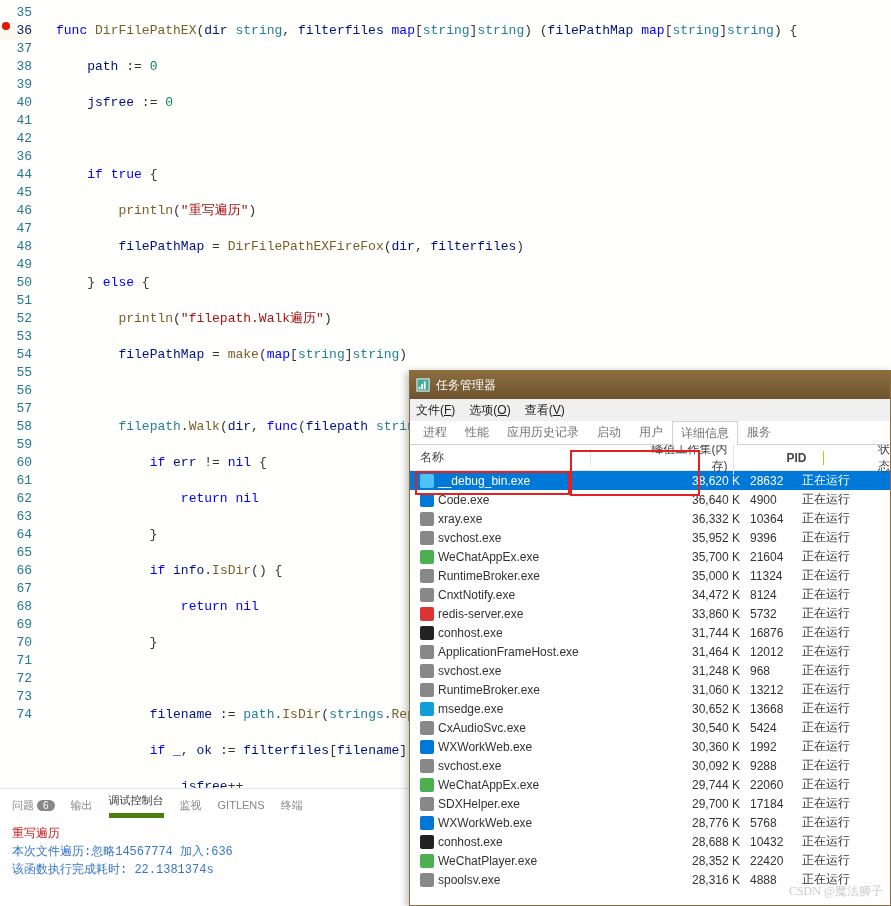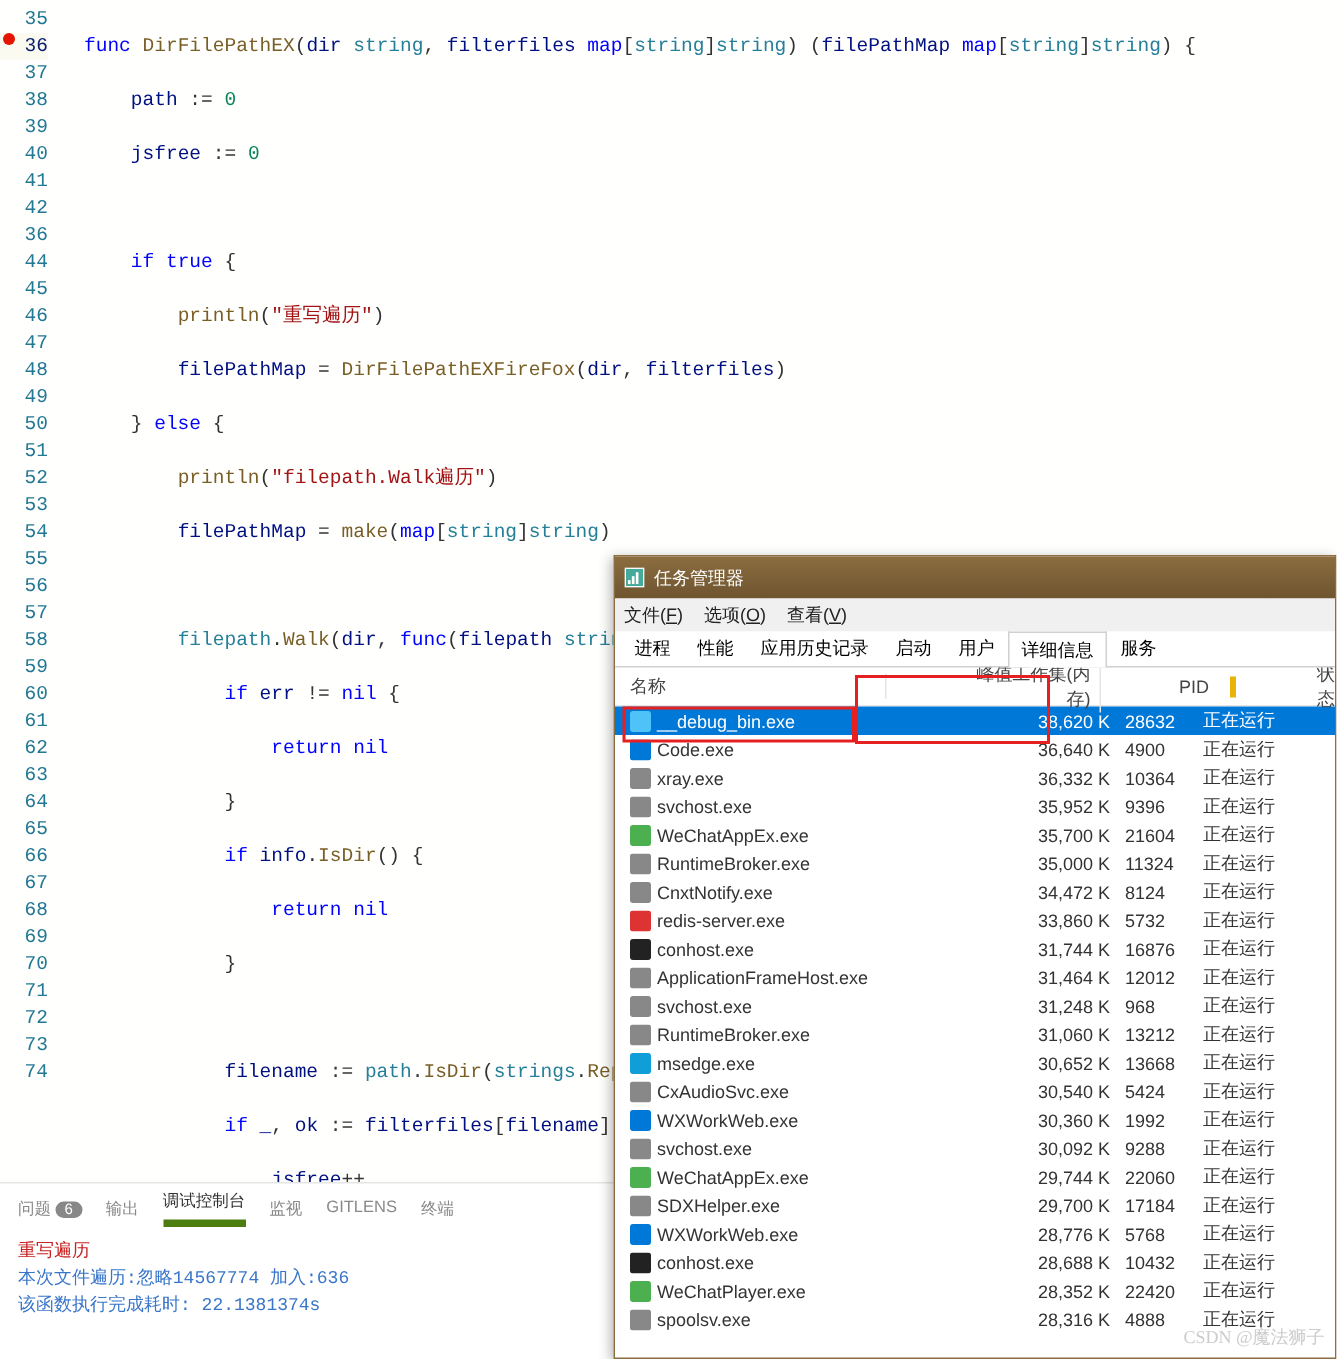--- a/index.html
+++ b/index.html
@@ -26,27 +26,27 @@
 .panel-out { padding: 4px 12px; font-size: 12px; line-height: 18px; }
 .panel-out .l1 { color: #c72222; }
 .panel-out .l2, .panel-out .l3 { color: #3976c9; }
 
 .taskmgr { position: absolute; top: 370px; left: 409px; width: 482px; height: 536px; background: #fff; border: 1px solid #8b6d3f; box-shadow: -2px 2px 8px rgba(0,0,0,0.3); font-family: "Microsoft YaHei", sans-serif; font-size: 12px; }
 .tm-title { height: 28px; background: linear-gradient(#8b6d3f, #6e5430); color: #fff; display: flex; align-items: center; padding-left: 6px; gap: 6px; }
 .tm-title svg { width: 14px; height: 14px; }
 .tm-menu { height: 22px; display: flex; align-items: center; padding-left: 6px; gap: 14px; color: #222; background: #f0f0f0; }
 .tm-menu u { text-decoration: underline; }
 .tm-tabs { display: flex; align-items: flex-end; height: 24px; padding-left: 4px; gap: 0; background: #fff; border-bottom: 1px solid #d0d0d0; }
-.tm-tabs .tab { padding: 3px 8px; font-size: 12px; color: #000000; cursor: pointer; border: 1px solid transparent; border-bottom: none; }
+.tm-tabs .tab { padding: 3px 8px; font-size: 12px; color: #737373; cursor: pointer; border: 1px solid transparent; border-bottom: none; }
 .tm-tabs .tab.active { background: #fff; border-color: #d0d0d0; position: relative; top: 1px; }
 .tm-table { height: calc(100% - 74px); overflow: hidden; }
 .tm-head { display: flex; height: 26px; align-items: center; border-bottom: 1px solid #e5e5e5; color: #444; gap: 48px; }
 .tm-head .c1 { width: 220px; padding-left: 10px; border-right: 1px solid #e5e5e5; }
 .tm-head .c2 { width: 116px; text-align: right; padding-right: 6px; border-right: 1px solid #e5e5e5; }
-.tm-head .c3 { width: 50px; padding-left: 4px; border-right: 4px solid #eab308; }
+.tm-head .c3 { width: 50px; padding-left: 4px; border-right: 1px solid #eab308; font-weight: bold; }
 .tm-head .c4 { flex: 1; padding-left: 6px; }
 .tm-row { display: flex; height: 19px; align-items: center; }
 .tm-row.sel { background: #0078d7; color: #fff; }
 .tm-row .c1 { width: 220px; padding-left: 10px; display: flex; align-items: center; gap: 4px; overflow: hidden; }
 .tm-row .c2 { width: 116px; text-align: right; padding-right: 6px; }
 .tm-row .c3 { width: 50px; padding-left: 4px; }
 .tm-row .c4 { flex: 1; padding-left: 6px; }
 .ico { width: 14px; height: 14px; display: inline-block; flex-shrink: 0; }
 .redbox1 { position: absolute; border: 2px solid #e62020; top: 450px; left: 570px; width: 130px; height: 46px; pointer-events: none; z-index: 10; }
 .redbox2 { position: absolute; border: 2px solid #e62020; top: 471px; left: 415px; width: 155px; height: 24px; pointer-events: none; z-index: 10; }

